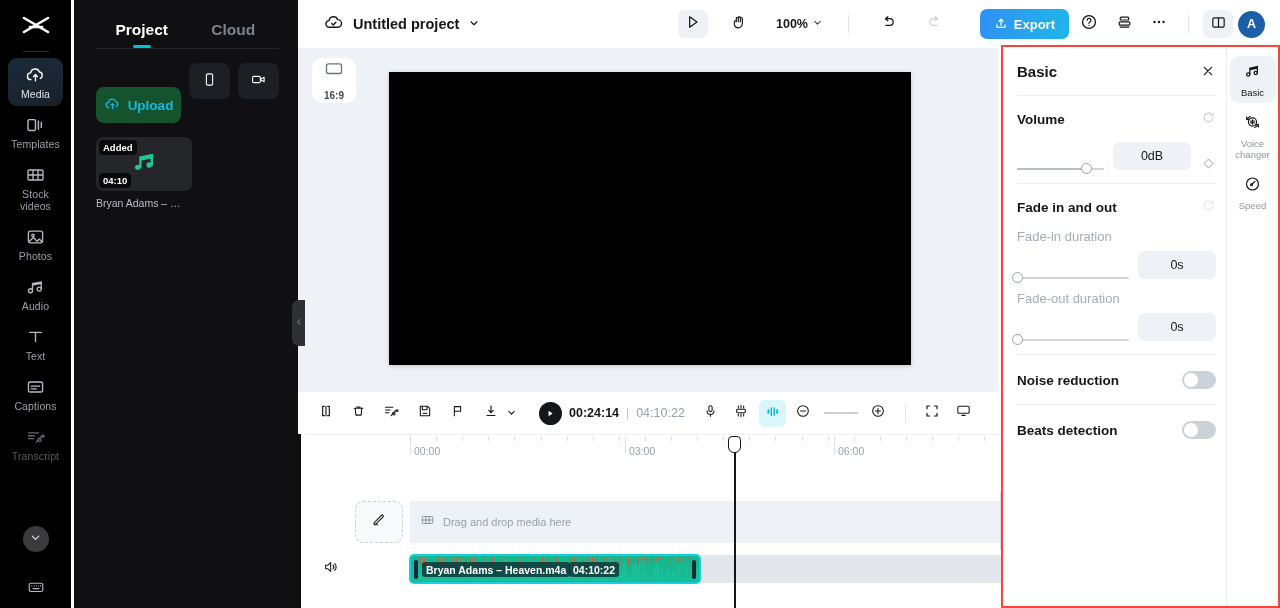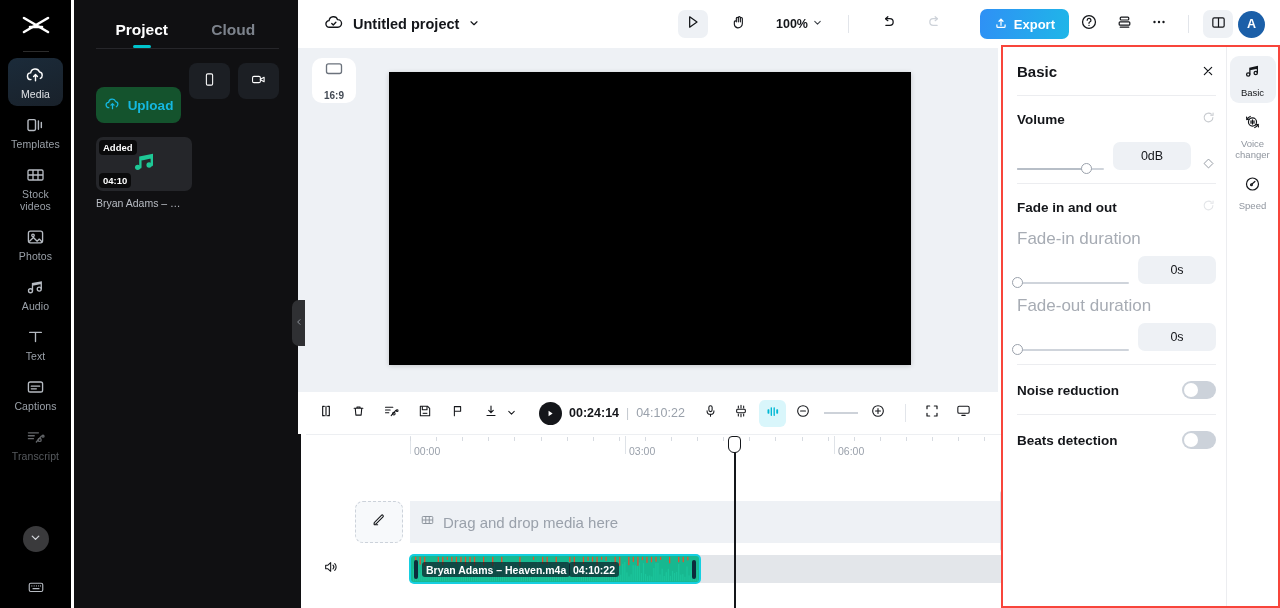--- a/index.html
+++ b/index.html
@@ -182,21 +182,21 @@
   .placeholder-track {
     position: absolute; left: 49px; top: 66px; width: 48px; height: 42px;
     border: 1px dashed #ccd2da; border-radius: 8px; background: #f7f9fb;
     display: flex; align-items: center; justify-content: center; cursor: pointer;
   }
   .dropzone {
     position: absolute; left: 104px; top: 66px; width: 880px; height: 42px;
     background: #eef1f5; display: flex; align-items: center; gap: 8px;
     padding-left: 10px; cursor: pointer;
   }
-  .dropzone-text { font-size: 15px; color: #9aa1ab; }
+  .dropzone-text { font-size: 11px; color: #9aa1ab; }
 
   .audio-lane {
     position: absolute; left: 104px; top: 120px; width: 880px; height: 28px;
     background: #e3e6ea;
   }
   .audio-head { position: absolute; left: 8px; top: 120px; width: 34px; height: 28px;
     display: flex; align-items: center; justify-content: center; }
 
   .audio-clip {
     position: absolute; left: 103px; top: 119px; width: 292px; height: 30px;
@@ -236,21 +236,21 @@
   .rp-header {
     height: 48px; display: flex; align-items: center; justify-content: space-between;
     padding: 0 13px 0 14px;
   }
   .rp-title { font-size: 15px; font-weight: bold; color: #14161a; }
   .rp-close { cursor: pointer; width: 18px; height: 18px; display:flex; align-items:center; justify-content:center; }
   .rp-hr { margin: 0 14px; height: 1px; background: #ecedf0; }
   .rp-section { padding: 14px 14px 13px; }
   .rp-row { display: flex; align-items: center; justify-content: space-between; }
   .rp-label { font-size: 13.5px; font-weight: bold; color: #14161a; }
-  .rp-sublabel { font-size: 17px; color: #a7acb4; margin: 12px 0 7px; }
+  .rp-sublabel { font-size: 13px; color: #a7acb4; margin: 12px 0 7px; }
   .reset-ic { cursor: pointer; opacity: .5; }
 
   .slider-row { display: flex; align-items: flex-end; gap: 9px; margin-top: 13px; }
   .sl-track { position: relative; height: 2px; background: #cfd4db; border-radius: 2px; flex: 1; }
   .sl-fill { position: absolute; left:0; top: 0; height: 2px; background: #b7bec7; border-radius:2px; }
   .sl-thumb {
     position: absolute; top: -5px; width: 11px; height: 11px; border-radius: 50%;
     background: #fff; border: 1.6px solid #9aa1ab; cursor: pointer;
   }
   .val-box {

